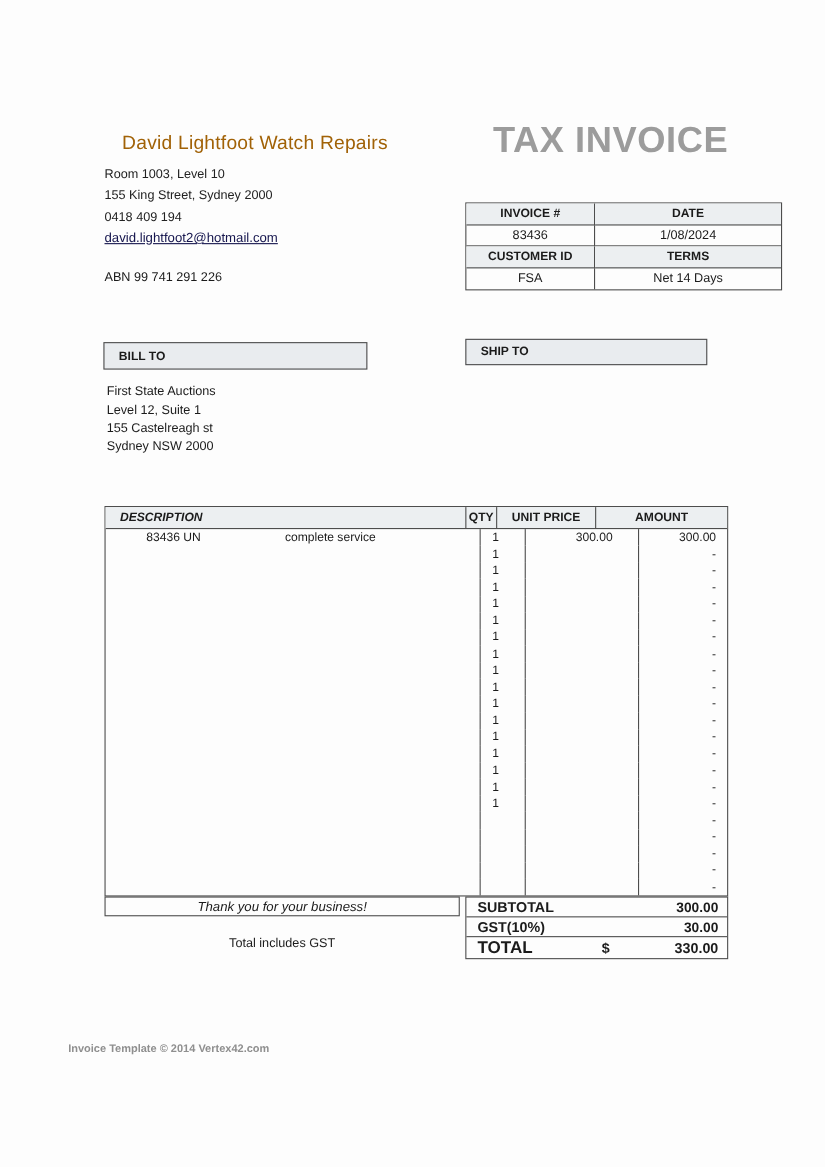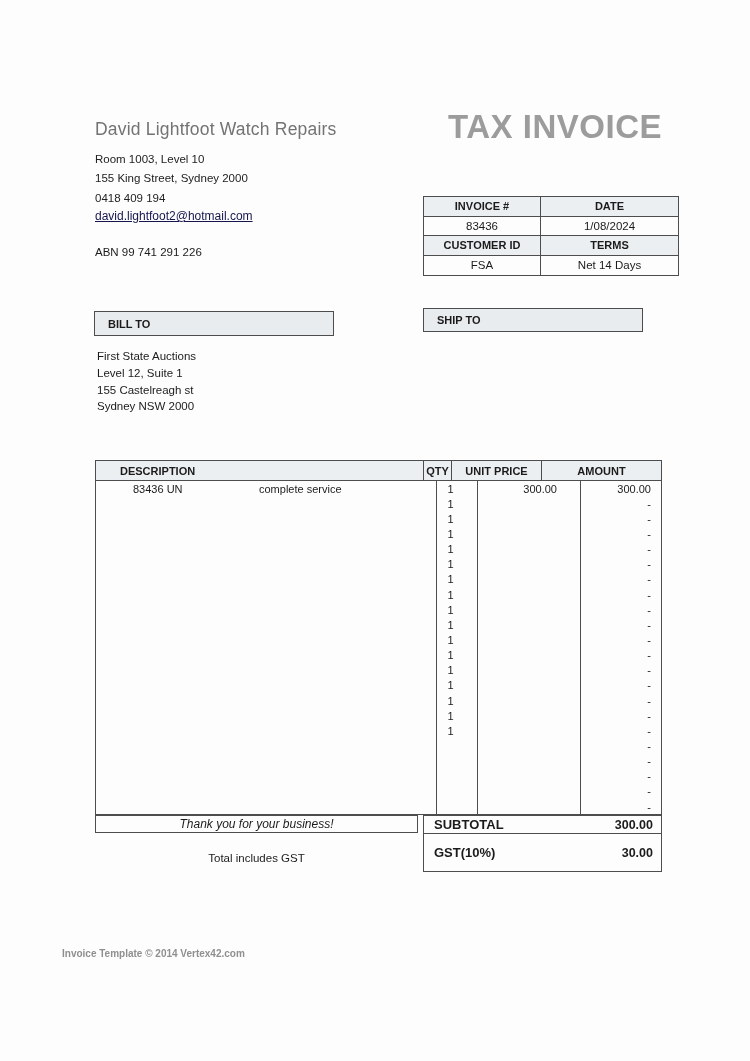--- a/index.html
+++ b/index.html
@@ -15,35 +15,35 @@
   .page{
     position:relative;
     width:750px;height:1061px;
     background:#fdfdfd;
     margin:0 auto;
     overflow:hidden;
   }
   .abs{position:absolute;}
 
   
-  .company-name{left:95px;top:119px;font-size:17.5px;letter-spacing:.2px;color:#737373;}
+  .company-name{left:111px;top:119px;font-size:17.5px;letter-spacing:.2px;color:#a16207;}
   .company-addr{left:95px;top:150px;font-size:11.5px;line-height:19.3px;color:#222;}
   .email{left:95px;top:209px;font-size:12px;color:#16164e;text-decoration:underline;cursor:pointer;}
   .abn{left:95px;top:246px;font-size:11.5px;}
 
   
   .doc-title{
     left:443px;top:108px;width:219px;
     font-size:33px;font-weight:bold;color:var(--gray-title);
     letter-spacing:.5px;text-align:right;white-space:nowrap;
   }
 
   
   .meta-table{
-    left:423px;top:196px;width:256px;
+    left:423px;top:184px;width:288px;
     display:grid;grid-template-columns:117px 1fr;
     border:1px solid var(--line);
     font-size:11.5px;
   }
   .meta-table > div{
     height:19.5px;display:flex;align-items:center;justify-content:center;
     border-bottom:1px solid var(--line);
   }
   .meta-table > div:nth-child(odd){border-right:1px solid var(--line);}
   .meta-table > div:nth-last-child(-n+2){border-bottom:none;}
@@ -68,21 +68,21 @@
   }
   .thead,.trow{
     display:grid;grid-template-columns:327px 28px 90px 1fr;
   }
   .thead{
     height:20px;background:var(--head-bg);
     font-size:11px;font-weight:bold;
     border-bottom:1px solid var(--line);
   }
   .thead .th{display:flex;align-items:center;justify-content:center;}
-  .thead .th:first-child{justify-content:flex-start;padding-left:24px;}
+  .thead .th:first-child{justify-content:flex-start;padding-left:13px;font-style:italic;}
   .thead .th + .th{border-left:1px solid var(--line);}
   .tbody{flex:1;display:flex;flex-direction:column;}
   .trow{flex:1;font-size:11px;gap:13px;}
   .trow .td{display:flex;align-items:center;}
   .trow .td + .td{border-left:1px solid var(--line);}
   .td.desc{padding-left:37px;}
   .td.desc .code{width:126px;}
   .td.qty{justify-content:center;}
   .td.unit{justify-content:flex-end;padding-right:10px;}
   .td.amount{justify-content:flex-end;padding-right:10px;}
@@ -363,18 +363,23 @@
   <div class="abs thanks-box">Thank you for your business!</div>
   <div class="abs totals-box">
     <div class="totals-row">
       <span class="lbl">SUBTOTAL</span>
       <span class="val">300.00</span>
     </div>
     <div class="totals-row">
       <span class="lbl">GST(10%)</span>
       <span class="val">30.00</span>
     </div>
+    <div class="totals-row total">
+      <span class="lbl">TOTAL</span>
+      <span class="cur">$</span>
+      <span class="val">330.00</span>
+    </div>
   </div>
   <div class="abs includes-gst">Total includes GST</div>
 
   <div class="abs template-credit">Invoice Template © 2014 Vertex42.com</div>
 
 </div>
 
 </body></html>

